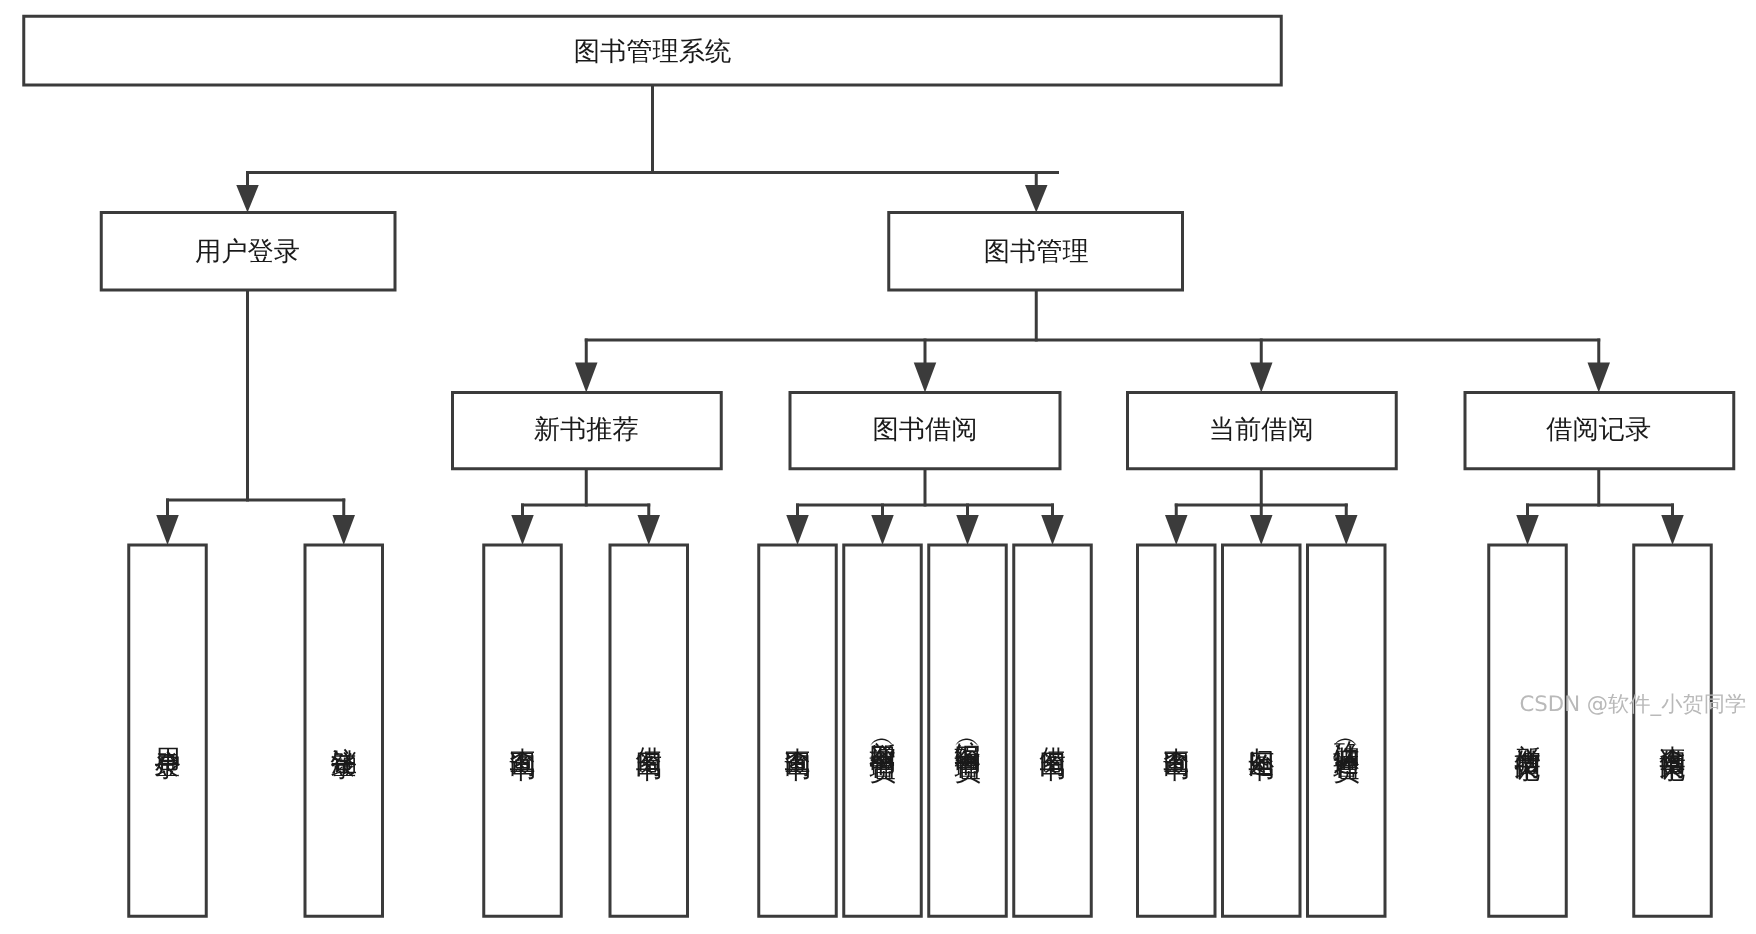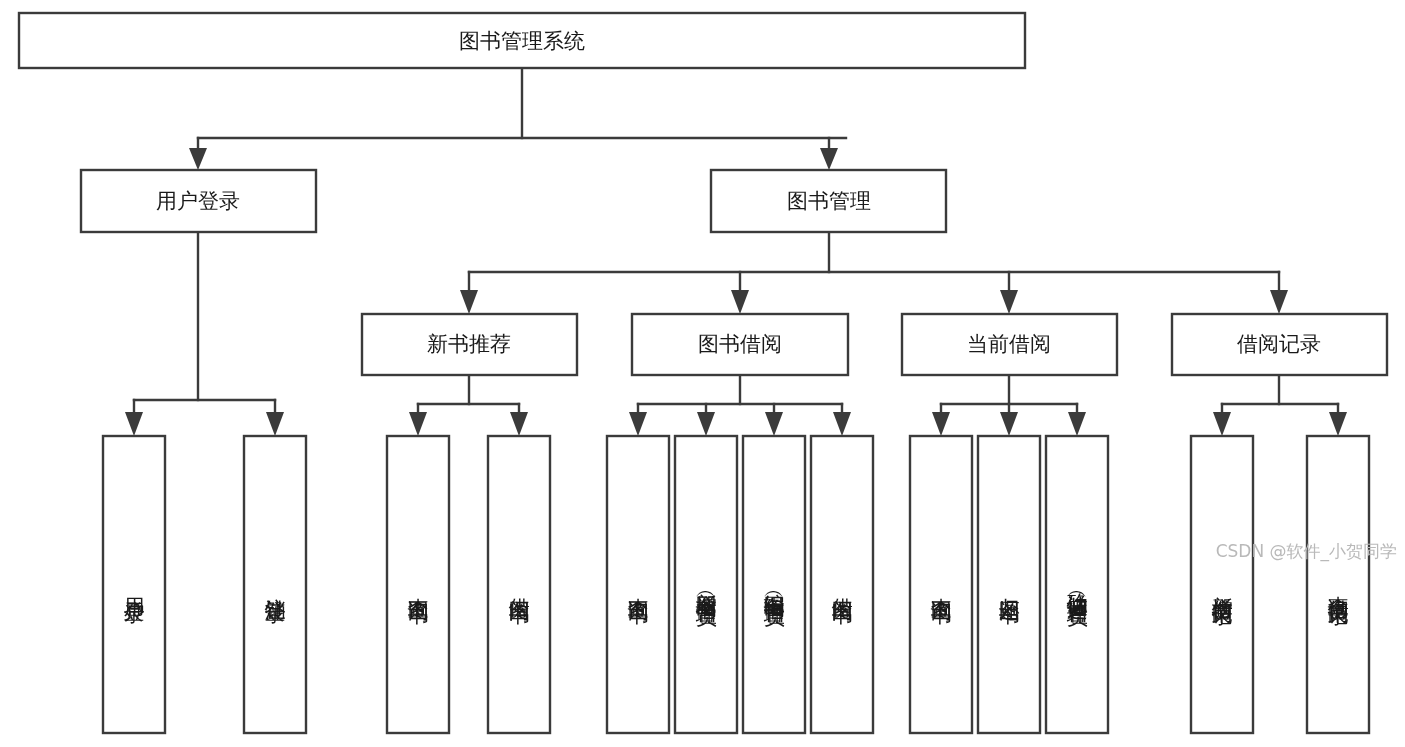--- a/index.html
+++ b/index.html
@@ -58,21 +58,21 @@
     letter-spacing: 2px;
     display: flex;
     align-items: center;
     justify-content: center;
     white-space: nowrap;
     pointer-events: none;
   }
   .watermark {
     position: absolute;
     right: 8px;
-    bottom: 18px;
+    bottom: 6px;
     font-family: "DejaVu Sans", "Liberation Sans", sans-serif;
     font-size: 17px;
     color: #b9b9b9;
     white-space: nowrap;
     margin-left: 36px;
   }
 </style>
 </head>
 <body>
 

